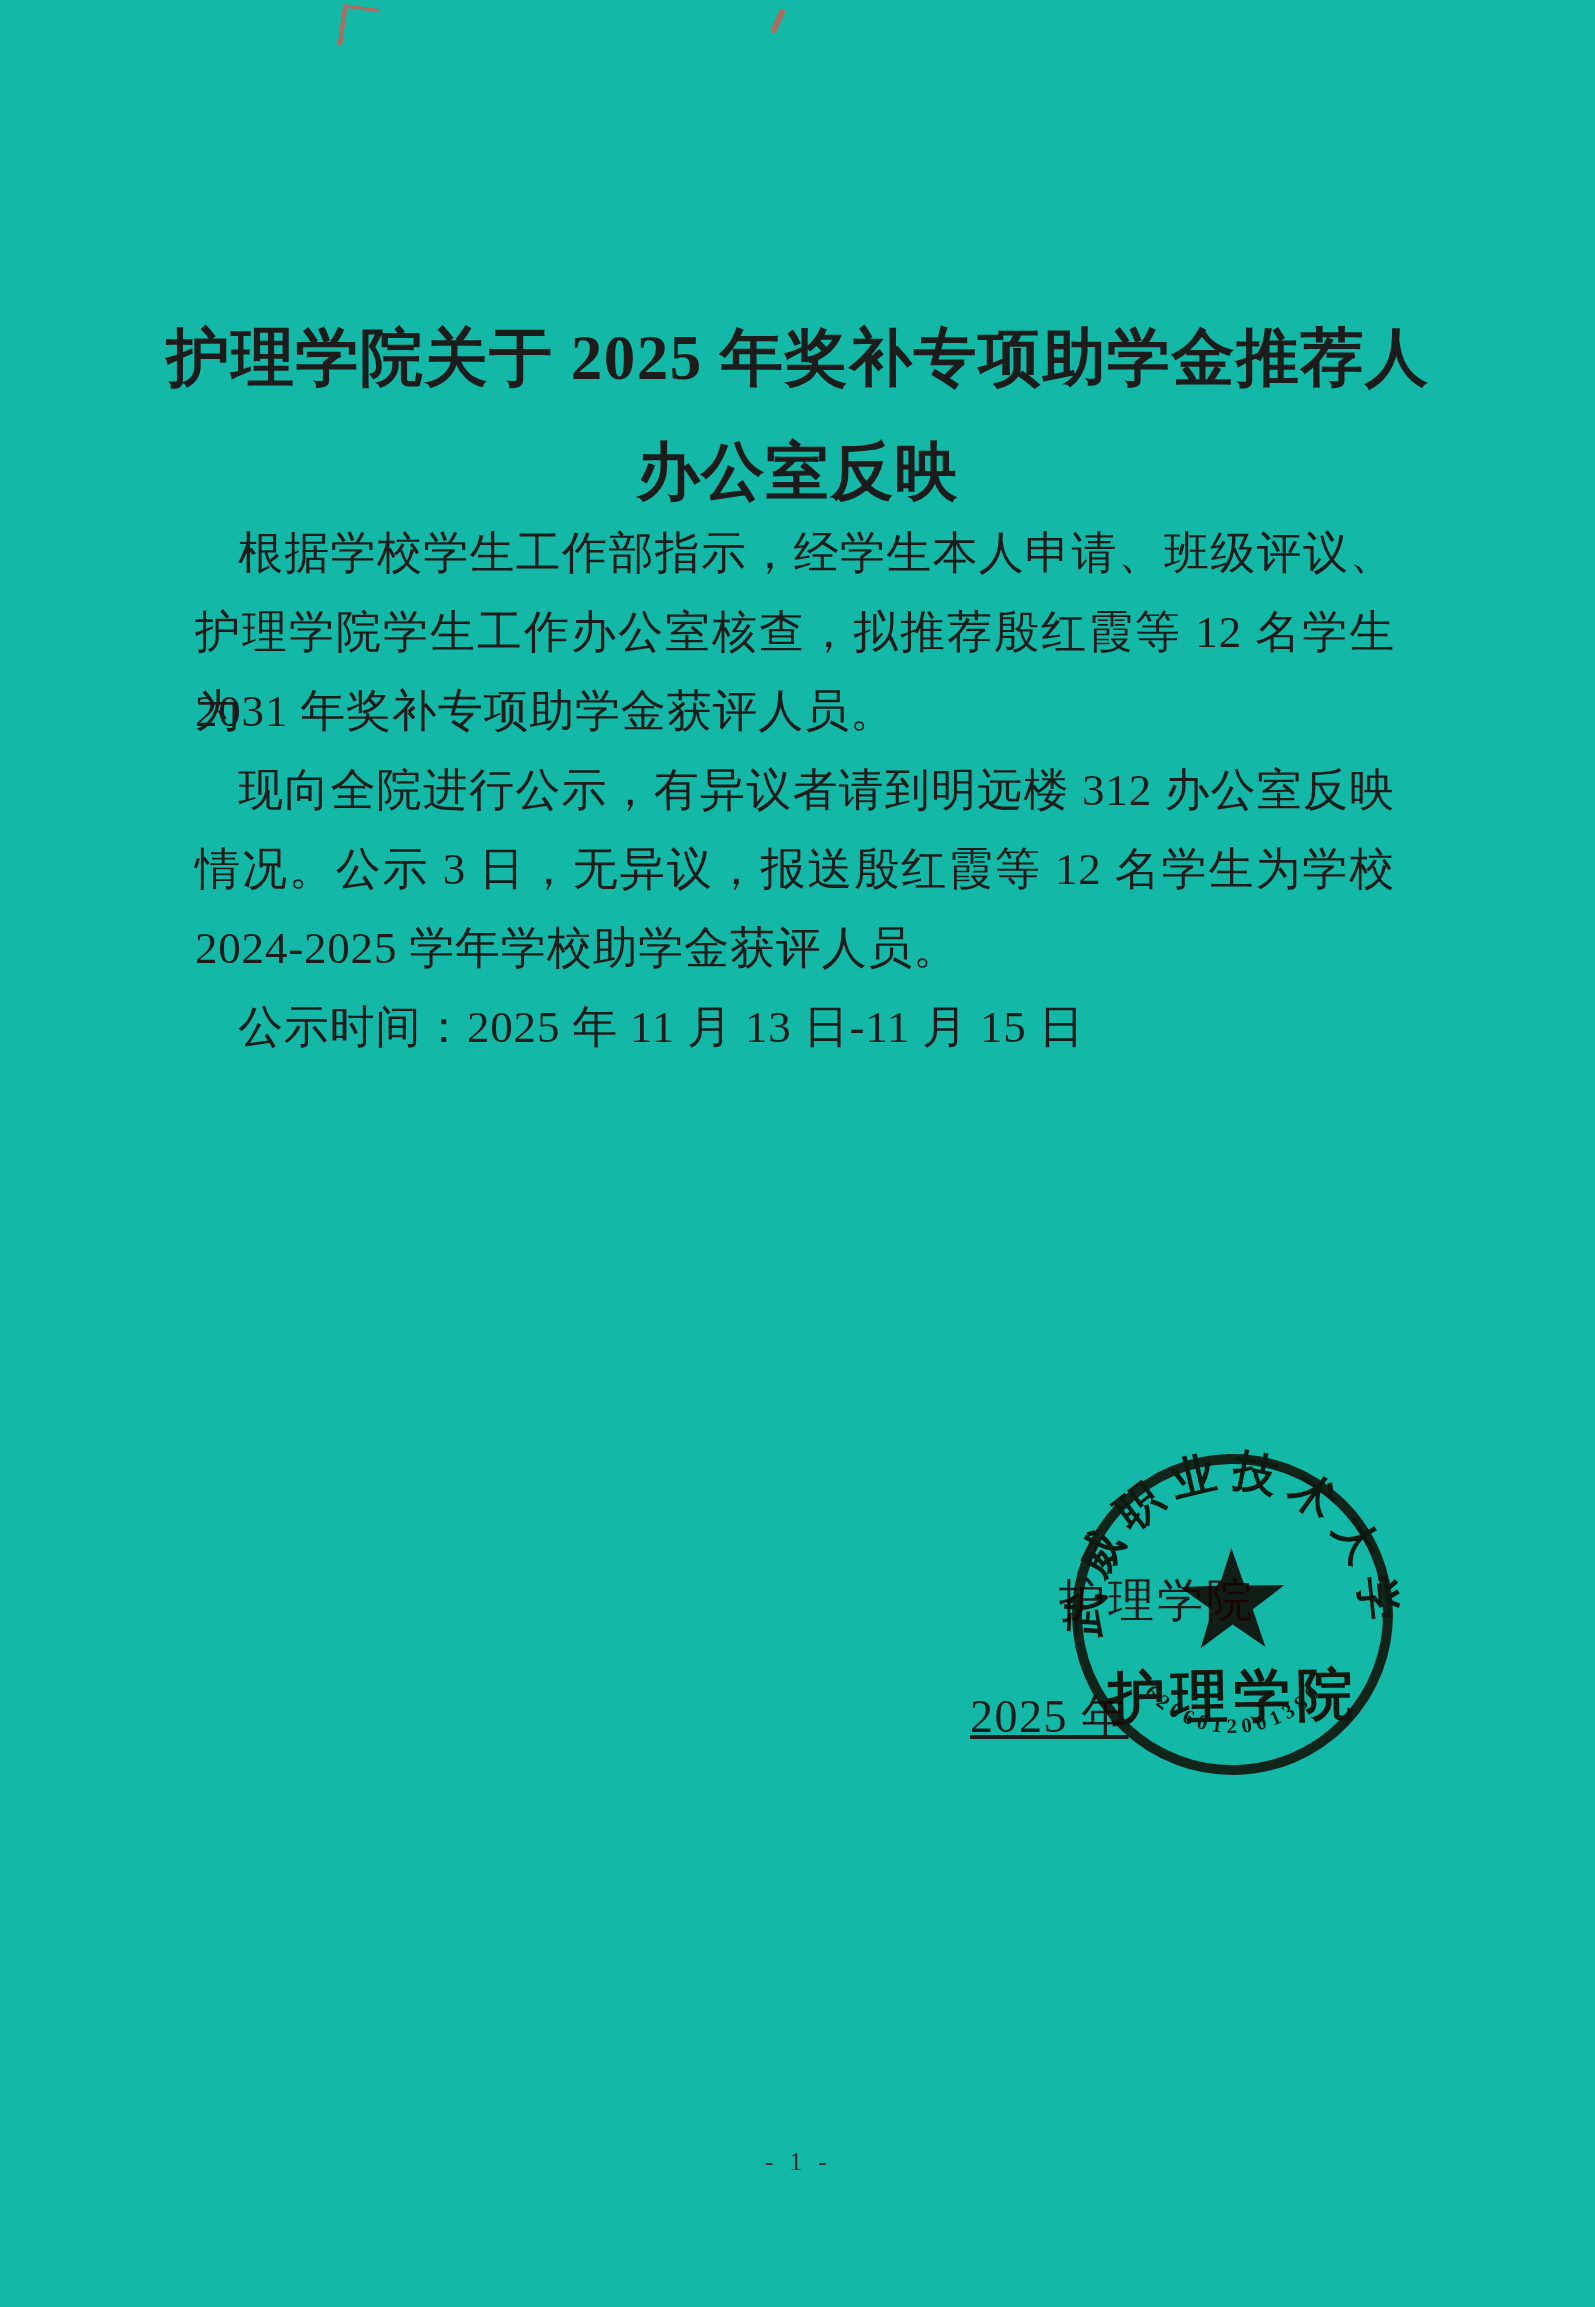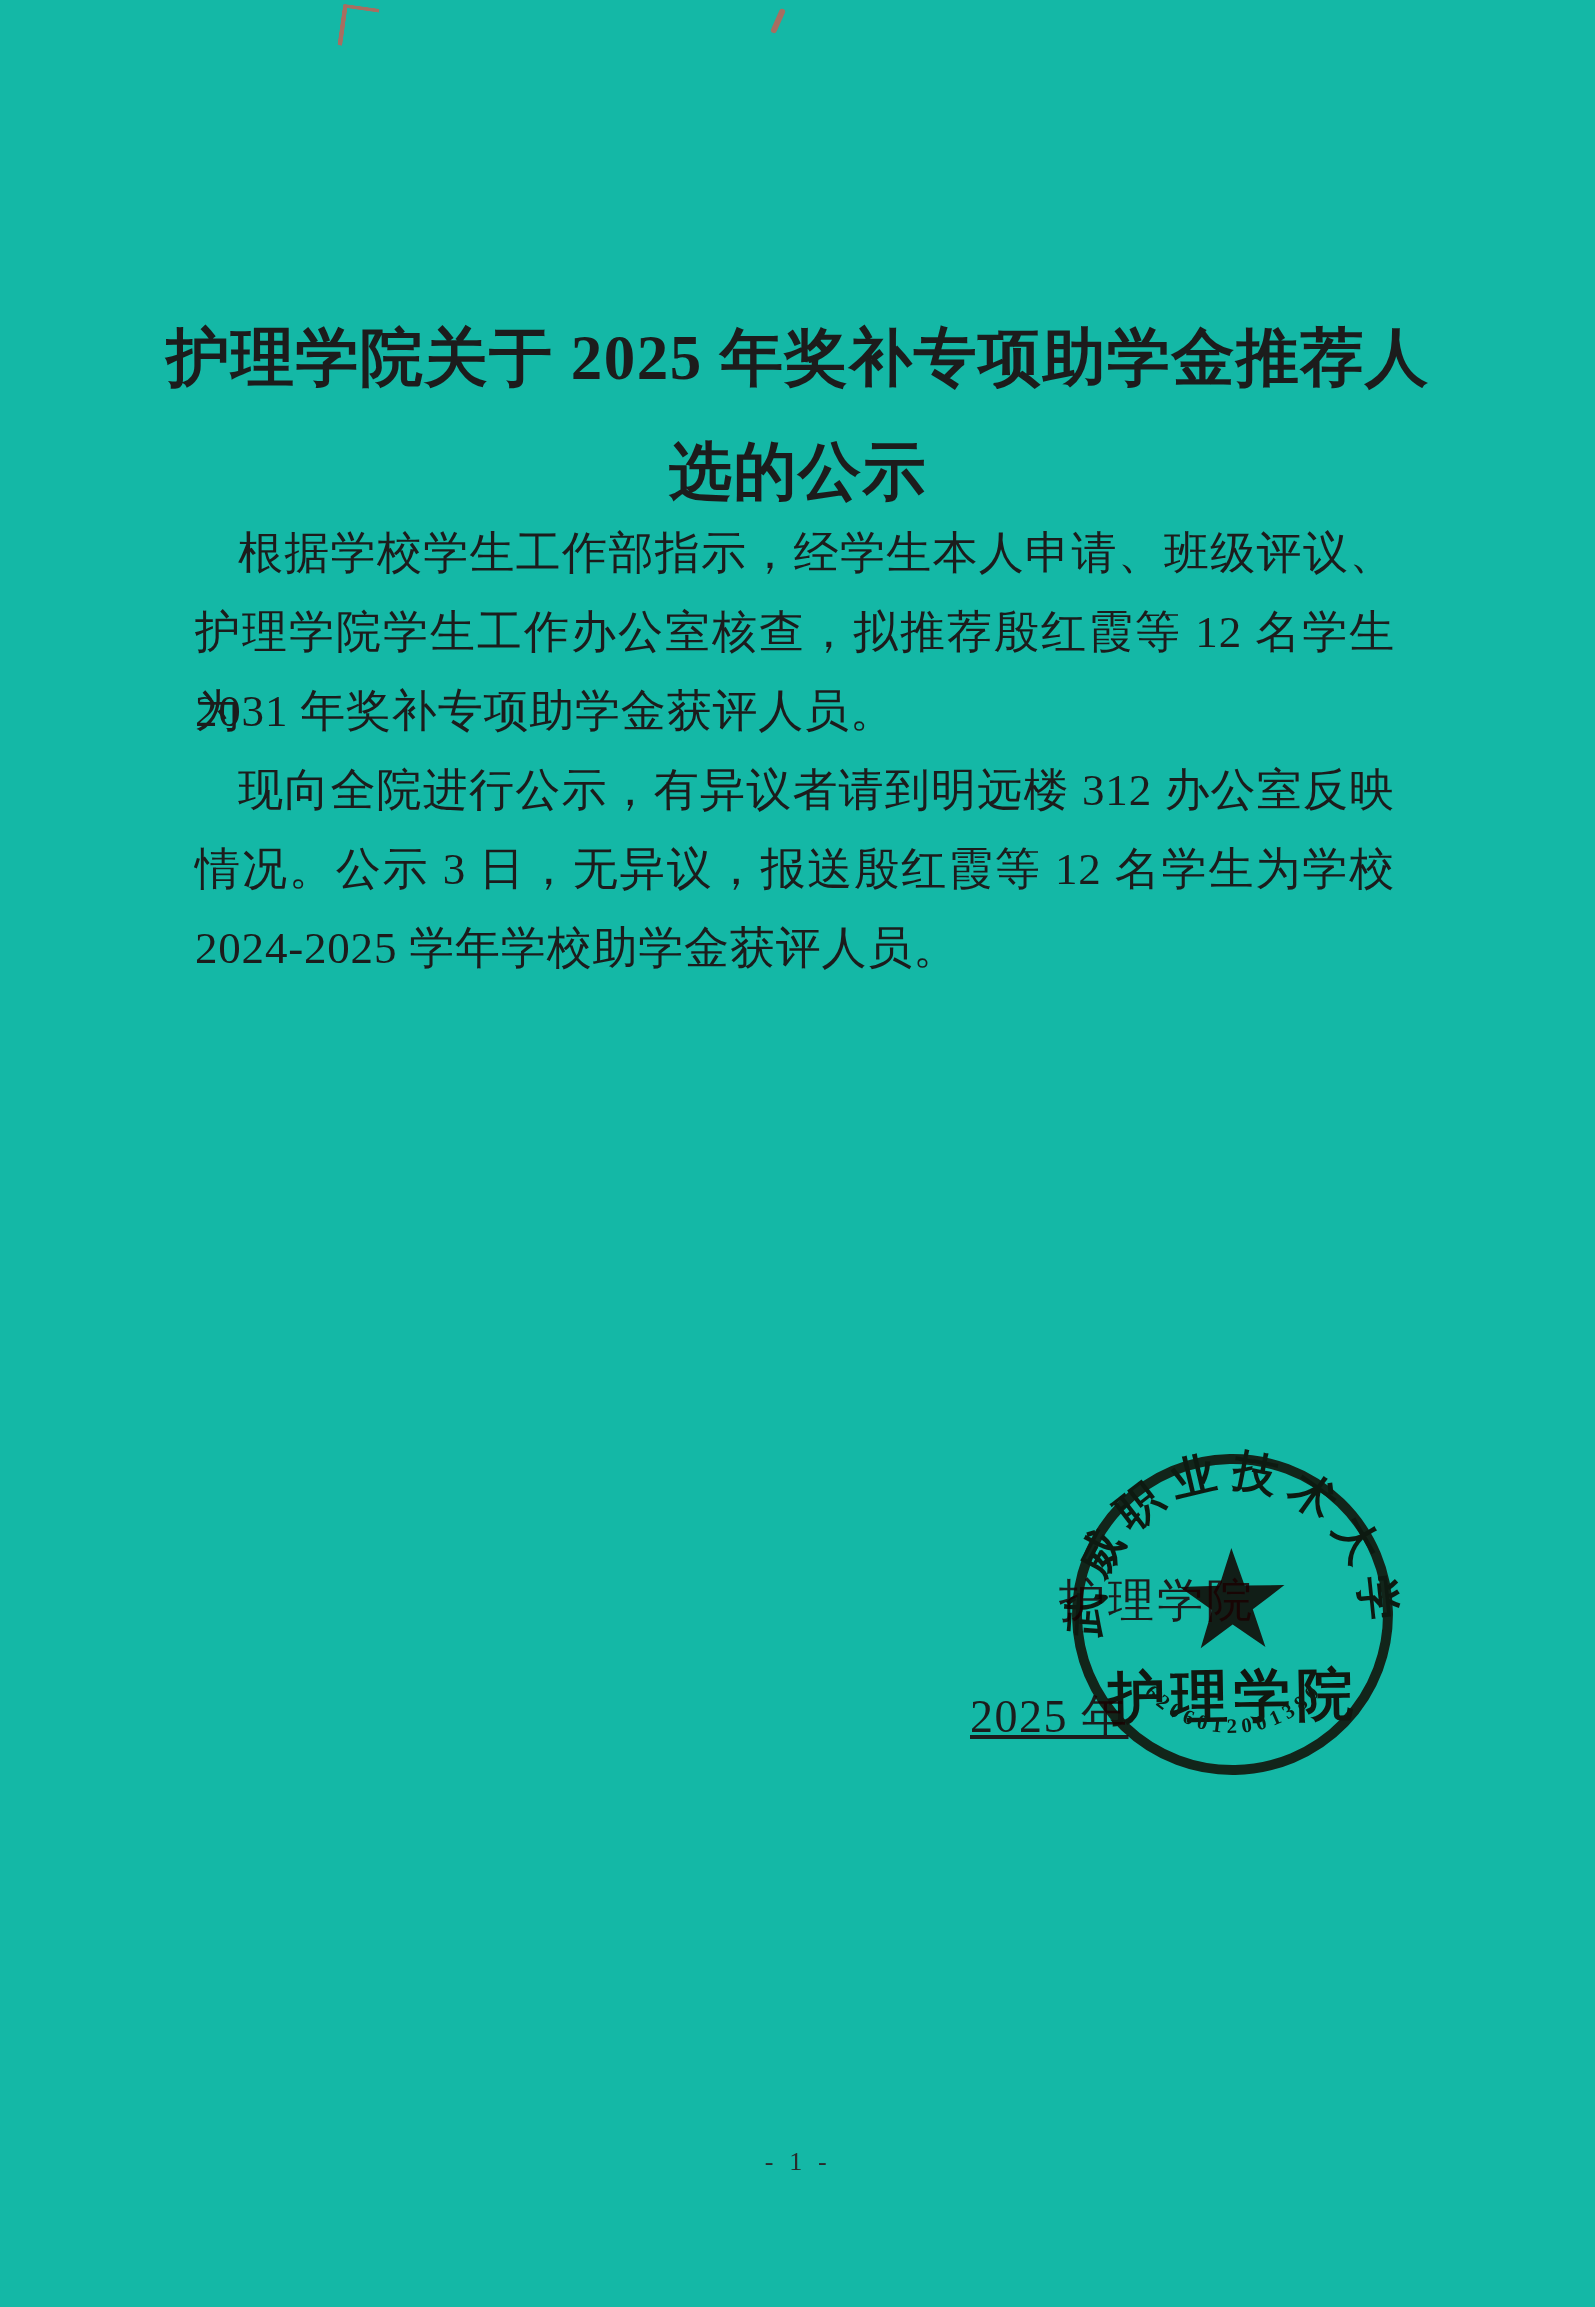--- a/index.html
+++ b/index.html
@@ -66,30 +66,31 @@
 </head>
 <body>
 
 <div class="page">
 
   <div class="artifact a1"></div>
   <div class="artifact a2"></div>
 
   <div class="title">
     <div>护理学院关于 2025 年奖补专项助学金推荐人</div>
-    <div>选的公示</div>
+    <div>办公室反映</div>
   </div>
 
   <div class="body-text">
     <div class="bline indent fill">根据学校学生工作部指示，经学生本人申请、班级评议、</div>
     <div class="bline fill">护理学院学生工作办公室核查，拟推荐殷红霞等 12 名学生为</div>
     <div class="bline">2031 年奖补专项助学金获评人员。</div>
     <div class="bline indent fill">现向全院进行公示，有异议者请到明远楼 312 办公室反映</div>
     <div class="bline fill">情况。公示 3 日，无异议，报送殷红霞等 12 名学生为学校</div>
     <div class="bline">2024-2025 学年学校助学金获评人员。</div>
+    <div class="bline indent">公示时间：2025 年 11 月 13 日-11 月 15 日</div>
   </div>
 
   <div class="sig-org">护理学院</div>
   <div class="sig-date">2025 年</div>
 
   <svg class="stamp" viewBox="0 0 440 440">
     <circle cx="220" cy="220" r="203" fill="none" stroke-width="13" stroke="#dc2a1e"></circle>
     <path id="arcTop" d="M 52 262 A 172 172 0 1 1 388 262" fill="none"></path>
     <path id="arcBot" d="M 88 300 A 154 154 0 0 0 352 300" fill="none"></path>
     <text font-size="58" letter-spacing="15" fill="#9b1b10">

